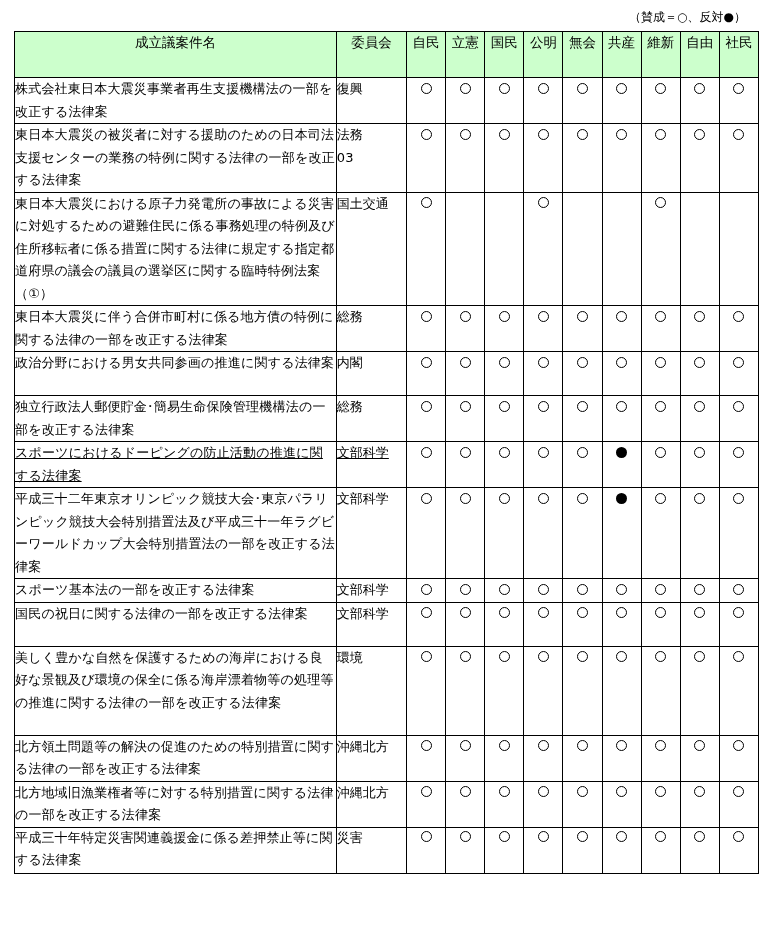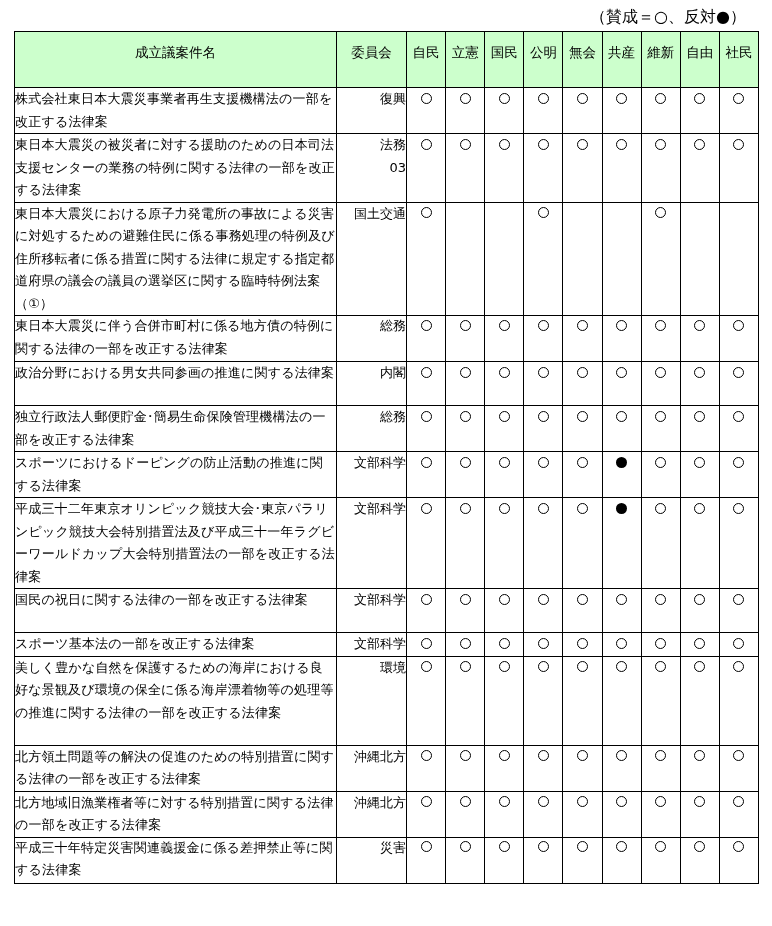--- a/index.html
+++ b/index.html
@@ -1,25 +1,25 @@
 <!DOCTYPE html>
 <html><head>
 <meta charset="utf-8">
 <style>
   html, body { margin: 0; padding: 0; background: #ffffff; }
   body { width: 772px; height: 926px; position: relative; overflow: hidden;
          font-family: "DejaVu Sans", "Liberation Sans", sans-serif; color: #000; }
-  .legend { position: absolute; top: 9px; right: 26px; font-size: 16px; line-height: 16px; }
+  .legend { position: absolute; top: 9px; right: 26px; font-size: 12px; line-height: 16px; }
   table.bills { position: absolute; left: 14px; top: 31px; border-collapse: collapse;
                 table-layout: fixed; width: 745px; font-size: 13px; }
   table.bills th, table.bills td { border: 1px solid #000; padding: 0; vertical-align: top; }
   table.bills th { background: #ccffcc; font-weight: normal; height: 43px;
-                   text-align: center; padding-top: 12px; font-size: 13.5px; }
+                   text-align: center; padding-top: 2px; font-size: 13.5px; }
   td.name { padding: 3px 4px 2px 4px; line-height: 22.5px; letter-spacing: 0.2px; }
-  td.committee { text-align: right; padding-top: 3px; line-height: 22.5px; white-space: pre-line; }
+  td.committee { text-align: left; padding-top: 3px; line-height: 22.5px; white-space: pre-line; }
   td.vote { text-align: center; padding-top: 4px; }
   .mark { display: inline-block; width: 11px; height: 11px; border-radius: 50%;
           box-sizing: border-box; vertical-align: middle; margin-top: 3px; }
   .mark.yes { border: 1px solid #000; background: #fff; }
   .mark.no { background: #000; }
   col.c-name { width: 321px; }
   col.c-comm { width: 70px; }
   col.c-party { width: 39px; }
 </style>
 </head>
@@ -90,21 +90,21 @@
         <td class="vote"><span class="mark yes" title="○"></span></td>
         <td class="vote"></td>
         <td class="vote"></td>
         <td class="vote"><span class="mark yes" title="○"></span></td>
         <td class="vote"></td>
         <td class="vote"></td>
         <td class="vote"><span class="mark yes" title="○"></span></td>
         <td class="vote"></td>
         <td class="vote"></td>
       </tr>
-      <tr style="height: 44px; font-family: Liberation Mono, monospace;">
+      <tr style="height: 44px;">
         <td class="name">東日本大震災に伴う合併市町村に係る地方債の特例に関する法律の一部を改正する法律案</td>
         <td class="committee">総務</td>
         <td class="vote"><span class="mark yes" title="○"></span></td>
         <td class="vote"><span class="mark yes" title="○"></span></td>
         <td class="vote"><span class="mark yes" title="○"></span></td>
         <td class="vote"><span class="mark yes" title="○"></span></td>
         <td class="vote"><span class="mark yes" title="○"></span></td>
         <td class="vote"><span class="mark yes" title="○"></span></td>
         <td class="vote"><span class="mark yes" title="○"></span></td>
         <td class="vote"><span class="mark yes" title="○"></span></td>
@@ -129,21 +129,21 @@
         <td class="vote"><span class="mark yes" title="○"></span></td>
         <td class="vote"><span class="mark yes" title="○"></span></td>
         <td class="vote"><span class="mark yes" title="○"></span></td>
         <td class="vote"><span class="mark yes" title="○"></span></td>
         <td class="vote"><span class="mark yes" title="○"></span></td>
         <td class="vote"><span class="mark yes" title="○"></span></td>
         <td class="vote"><span class="mark yes" title="○"></span></td>
         <td class="vote"><span class="mark yes" title="○"></span></td>
         <td class="vote"><span class="mark yes" title="○"></span></td>
       </tr>
-      <tr style="height: 44px;">
+      <tr style="height: 44px; text-decoration: underline;">
         <td class="name">スポーツにおけるドーピングの防止活動の推進に関する法律案</td>
         <td class="committee">文部科学</td>
         <td class="vote"><span class="mark yes" title="○"></span></td>
         <td class="vote"><span class="mark yes" title="○"></span></td>
         <td class="vote"><span class="mark yes" title="○"></span></td>
         <td class="vote"><span class="mark yes" title="○"></span></td>
         <td class="vote"><span class="mark yes" title="○"></span></td>
         <td class="vote"><span class="mark no" title="●"></span></td>
         <td class="vote"><span class="mark yes" title="○"></span></td>
         <td class="vote"><span class="mark yes" title="○"></span></td>
@@ -155,35 +155,35 @@
         <td class="vote"><span class="mark yes" title="○"></span></td>
         <td class="vote"><span class="mark yes" title="○"></span></td>
         <td class="vote"><span class="mark yes" title="○"></span></td>
         <td class="vote"><span class="mark yes" title="○"></span></td>
         <td class="vote"><span class="mark yes" title="○"></span></td>
         <td class="vote"><span class="mark no" title="●"></span></td>
         <td class="vote"><span class="mark yes" title="○"></span></td>
         <td class="vote"><span class="mark yes" title="○"></span></td>
         <td class="vote"><span class="mark yes" title="○"></span></td>
       </tr>
-      <tr style="height: 44px;">
-        <td class="name">国民の祝日に関する法律の一部を改正する法律案</td>
-        <td class="committee">文部科学</td>
-        <td class="vote"><span class="mark yes" title="○"></span></td>
-        <td class="vote"><span class="mark yes" title="○"></span></td>
-        <td class="vote"><span class="mark yes" title="○"></span></td>
-        <td class="vote"><span class="mark yes" title="○"></span></td>
-        <td class="vote"><span class="mark yes" title="○"></span></td>
-        <td class="vote"><span class="mark yes" title="○"></span></td>
-        <td class="vote"><span class="mark yes" title="○"></span></td>
-        <td class="vote"><span class="mark yes" title="○"></span></td>
-        <td class="vote"><span class="mark yes" title="○"></span></td>
-      </tr>
       <tr style="height: 21px;">
         <td class="name">スポーツ基本法の一部を改正する法律案</td>
+        <td class="committee">文部科学</td>
+        <td class="vote"><span class="mark yes" title="○"></span></td>
+        <td class="vote"><span class="mark yes" title="○"></span></td>
+        <td class="vote"><span class="mark yes" title="○"></span></td>
+        <td class="vote"><span class="mark yes" title="○"></span></td>
+        <td class="vote"><span class="mark yes" title="○"></span></td>
+        <td class="vote"><span class="mark yes" title="○"></span></td>
+        <td class="vote"><span class="mark yes" title="○"></span></td>
+        <td class="vote"><span class="mark yes" title="○"></span></td>
+        <td class="vote"><span class="mark yes" title="○"></span></td>
+      </tr>
+      <tr style="height: 44px;">
+        <td class="name">国民の祝日に関する法律の一部を改正する法律案</td>
         <td class="committee">文部科学</td>
         <td class="vote"><span class="mark yes" title="○"></span></td>
         <td class="vote"><span class="mark yes" title="○"></span></td>
         <td class="vote"><span class="mark yes" title="○"></span></td>
         <td class="vote"><span class="mark yes" title="○"></span></td>
         <td class="vote"><span class="mark yes" title="○"></span></td>
         <td class="vote"><span class="mark yes" title="○"></span></td>
         <td class="vote"><span class="mark yes" title="○"></span></td>
         <td class="vote"><span class="mark yes" title="○"></span></td>
         <td class="vote"><span class="mark yes" title="○"></span></td>

